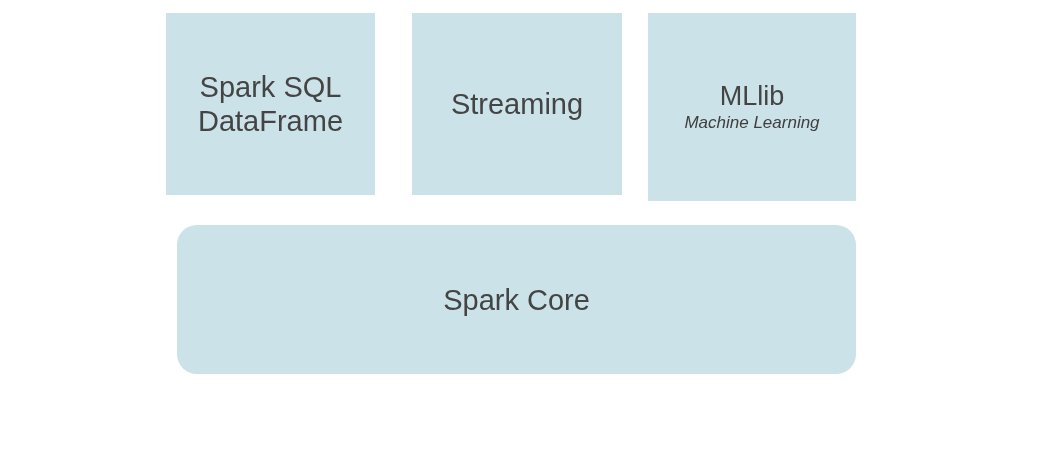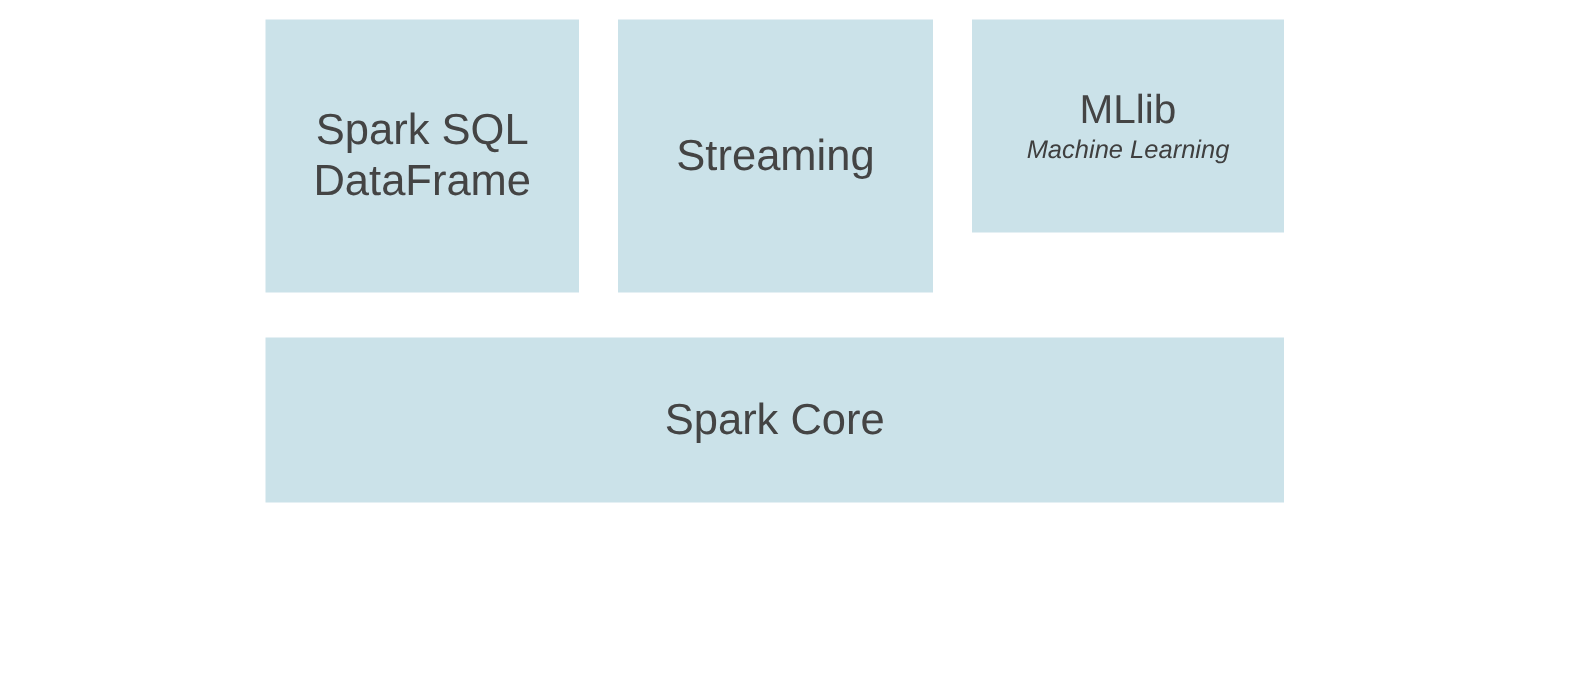--- a/index.html
+++ b/index.html
@@ -44,48 +44,49 @@
     font-family: "Liberation Sans", sans-serif;
     font-size: 17px;
     line-height: 22px;
     font-weight: 400;
     font-style: italic;
     color: #3f3f3f;
   }
 
   
   #node-spark-sql {
-    left: 177px;
+    left: 166px;
     top: 13px;
     width: 209px;
     height: 182px;
   }
   #node-streaming {
     left: 412px;
     top: 13px;
     width: 210px;
     height: 182px;
     text-align: center;
   }
   #node-mllib {
     left: 648px;
     top: 13px;
     width: 208px;
-    height: 142px;
+    height: 188px;
   }
   #node-mllib .title {
     font-size: 27px;
     line-height: 31px;
   }
   
   #node-spark-core {
     left: 177px;
     top: 225px;
     width: 679px;
-    height: 110px;
+    height: 149px;
+    border-radius: 20px;
   }
 </style>
 </head>
 <body>
 
 <div id="canvas">
 
   <div class="node" id="node-spark-sql">
     <span class="title">Spark SQL
 DataFrame</span>

